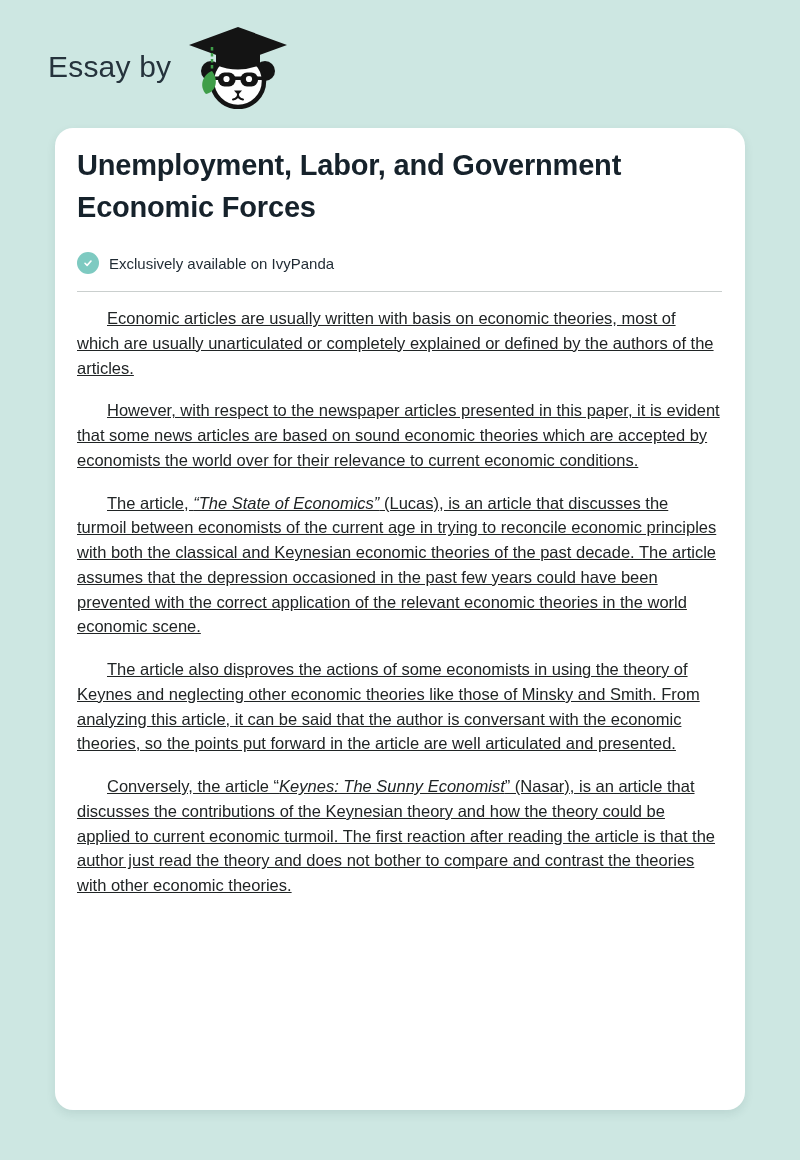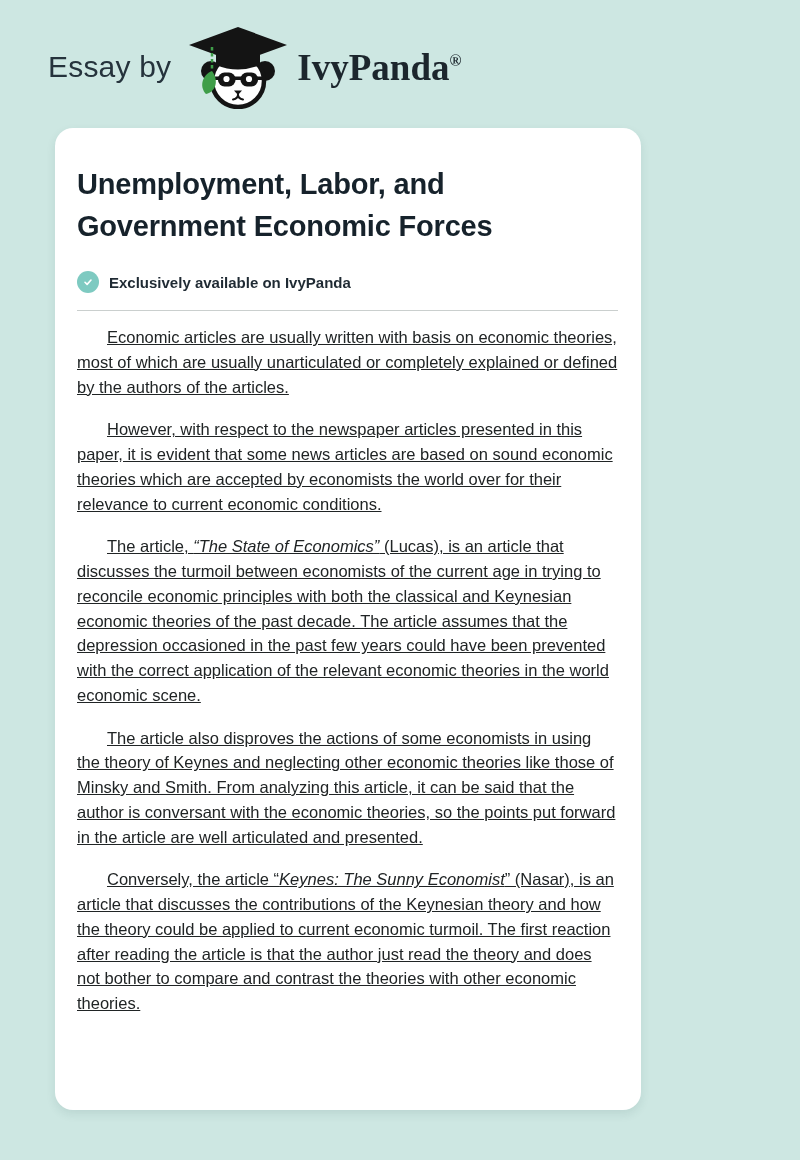--- a/index.html
+++ b/index.html
@@ -38,26 +38,26 @@
     font-weight: 700;
     font-size: 37px;
     color: #1c262d;
     margin-left: -4px;
   }
   .brand sup {
     font-size: 16px;
     vertical-align: 14px;
   }
   .card {
-    width: 586px;
+    width: 690px;
     min-height: 982px;
     margin: 10px 0 0 55px;
     background: #ffffff;
     border-radius: 18px;
-    padding: 35px 23px 78px 22px;
+    padding: 16px 23px 78px 22px;
     box-shadow: 0 4px 10px rgba(30, 70, 65, 0.10);
   }
   .title {
     font-size: 29px;
     font-weight: 700;
     line-height: 1.45;
     color: #16222b;
     margin: 0 0 24px 0;
     letter-spacing: -0.2px;
   }
@@ -73,21 +73,21 @@
     flex: 0 0 22px;
     border-radius: 50%;
     background: #7ecac1;
     display: flex;
     align-items: center;
     justify-content: center;
   }
   .badge-circle svg { width: 12px; height: 12px; display: block; }
   .badge-label {
     font-size: 15px;
-    font-weight: 700;
+    font-weight: 400;
     color: #1f2a33;
   }
   .divider {
     border: 0;
     border-top: 1px solid #cacfce;
     margin: 0 0 14px 0;
   }
   .essay p {
     font-size: 16.5px;
     line-height: 1.5;
@@ -123,21 +123,20 @@
       <path d="M49 65.5 h8 l-4 4.5 z" fill="#141414"></path>
       <path d="M53 69.5 q0 4 -5 5 M53 69.5 q0 4 5 5" stroke="#141414" stroke-width="2" fill="none" stroke-linecap="round"></path>
 
       <polygon points="53,2 102,20 53,38 4,20" fill="#141414"></polygon>
       <path d="M31 27 v13 q22 9 44 0 v-13 z" fill="#141414"></path>
 
       <path d="M27 22 v24" stroke="#3f9e49" stroke-width="2.5" stroke-dasharray="3.5 2.5" fill="none"></path>
       <path d="M27 46 C 17 50, 14 62, 21 69 C 31 67, 34 55, 27 46 Z" fill="#3f9e49"></path>
     </svg>
   </span>
-  <span class="brand"><span>IvyPanda</span><sup>®</sup></span>
 </div>
 
 <div class="card">
   <h1 class="title">Unemployment, Labor, and Government Economic Forces</h1>
 
   <div class="badge-row">
     <span class="badge-circle">
       <svg viewBox="0 0 24 24" xmlns="http://www.w3.org/2000/svg">
         <path d="M6 12.5 l4.2 4.2 L18 8" stroke="#ffffff" stroke-width="3.2" fill="none" stroke-linecap="round" stroke-linejoin="round"></path>
       </svg>

